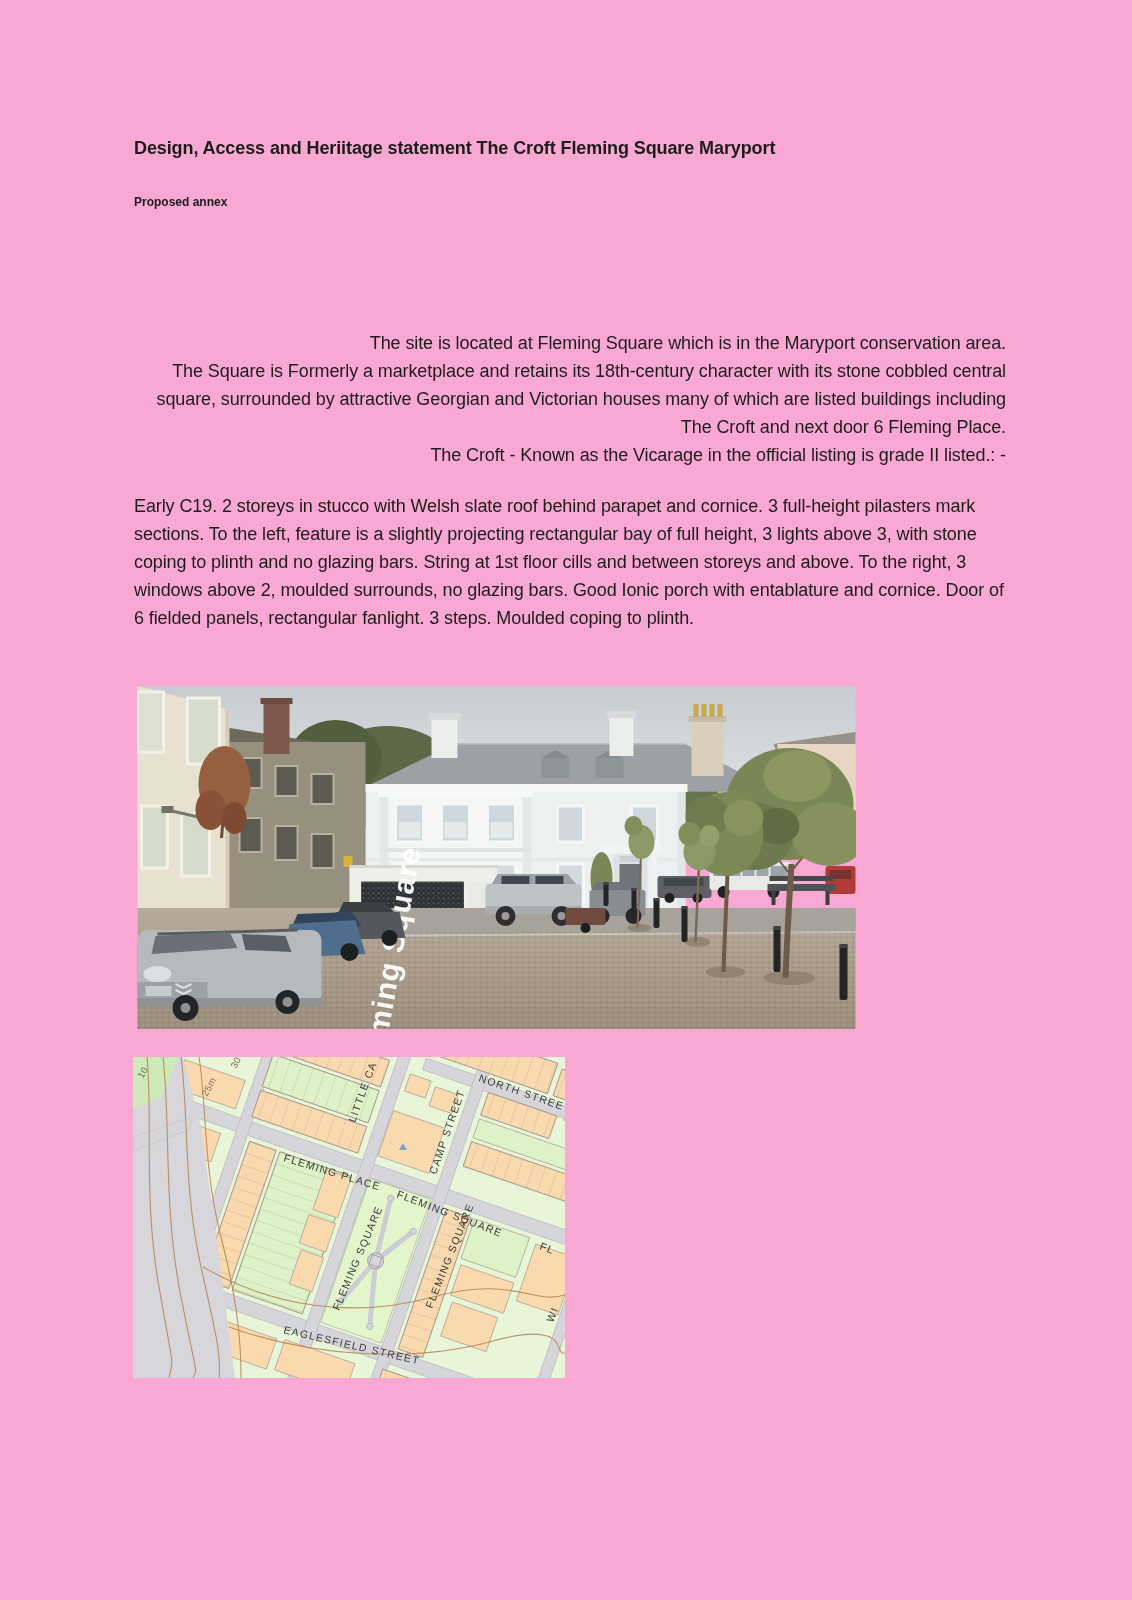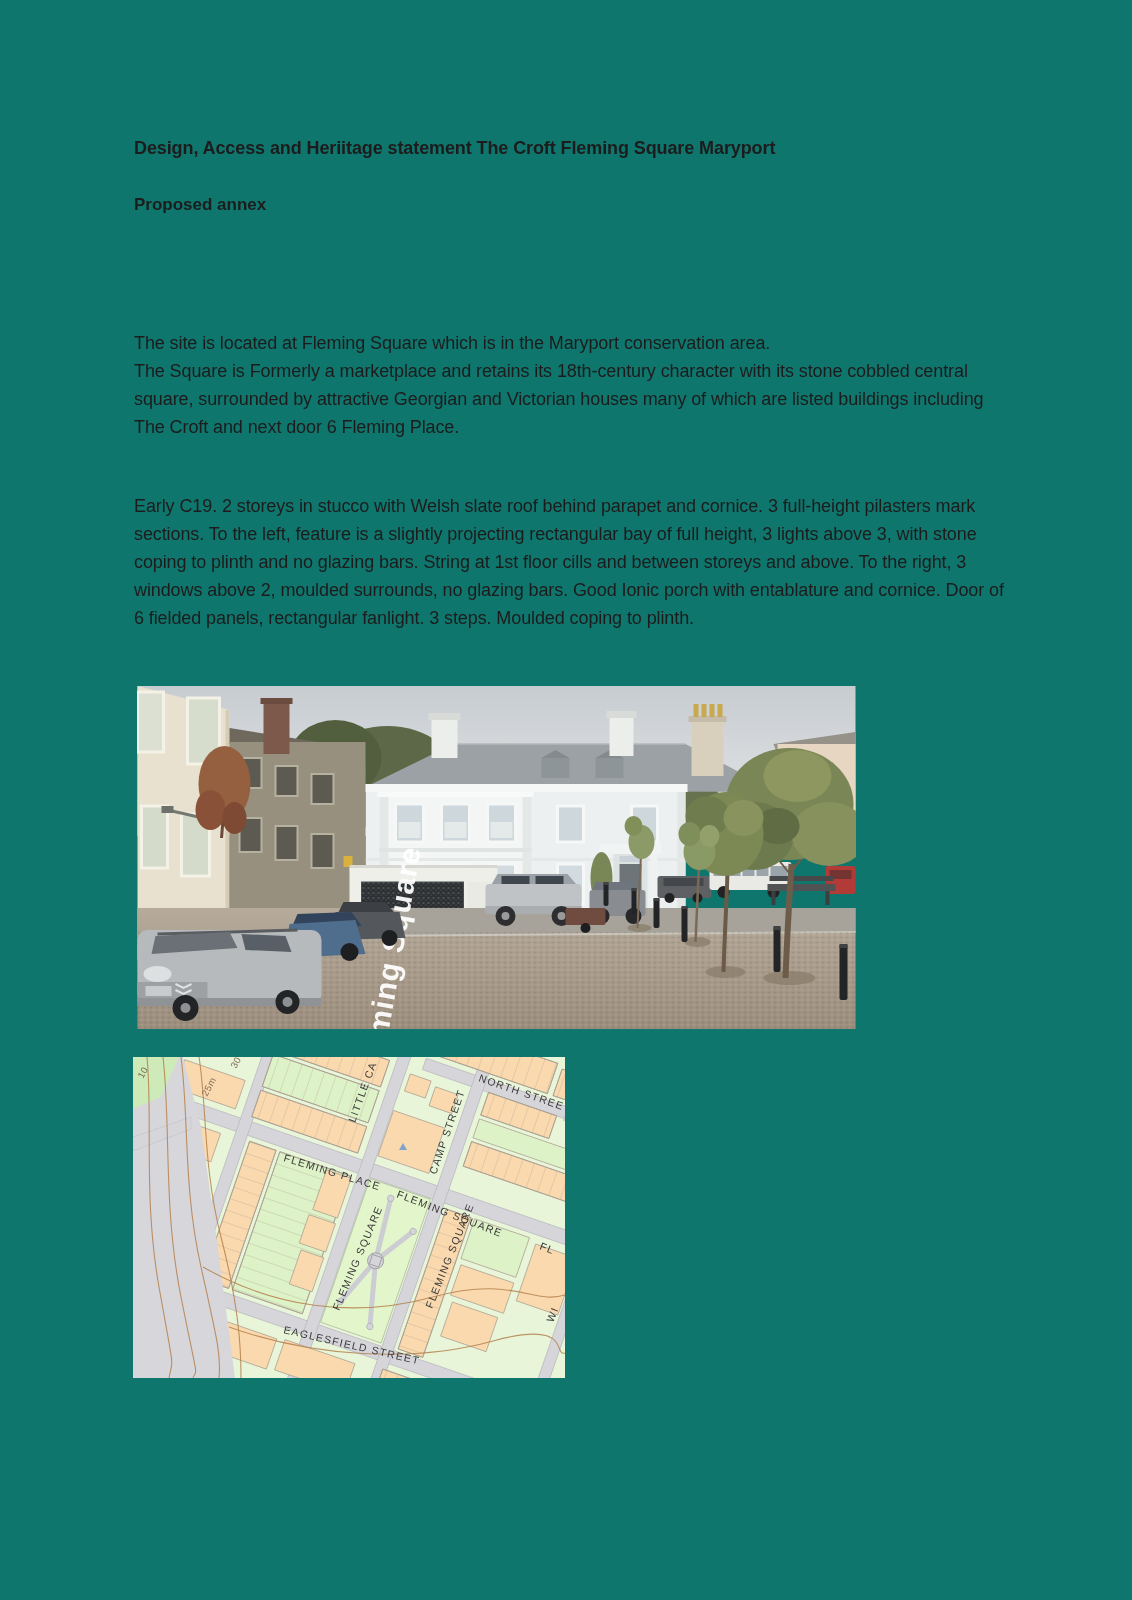--- a/index.html
+++ b/index.html
@@ -1,43 +1,44 @@
 <!DOCTYPE html>
 <html><head>
 <meta charset="utf-8">
 <style>
   html,body{margin:0;padding:0;background:#ffffff;}
   body{width:1132px;height:1600px;position:relative;font-family:"Liberation Sans",sans-serif;color:#1c1c1c;}
-  .page{position:absolute;inset:0;width:1132px;height:1600px;background:#0f766e;overflow:hidden;}
+  .page{position:absolute;inset:0;width:1132px;height:1600px;background:#f9a8d4;overflow:hidden;}
   .doc-title{position:absolute;left:134px;top:138px;width:880px;font-size:18px;font-weight:700;letter-spacing:-0.1px;margin:0;}
-  .doc-subtitle{position:absolute;left:134px;top:195px;width:880px;font-size:17px;font-weight:700;margin:0;}
+  .doc-subtitle{position:absolute;left:134px;top:195px;width:880px;font-size:12px;font-weight:700;margin:0;}
   .para{position:absolute;left:134px;width:872px;font-size:18px;line-height:28px;letter-spacing:-0.1px;margin:0;}
   .p1{top:245px;}
   .p2{top:329px;}
   .p3{top:492px;}
-  .p2 .seg{display:block;}
+  .p2 .seg{display:block;text-align:right;}
   .photo-fig{position:absolute;left:137px;top:686px;width:719px;height:343px;margin:0;}
   .map-fig{position:absolute;left:133px;top:1057px;width:432px;height:321px;margin:0;}
   figure svg{display:block;width:100%;height:100%;}
   .map-label{font-size:10.5px;letter-spacing:1.3px;fill:#3a3a3a;}
   .contour-label{font-size:9.5px;letter-spacing:0.5px;fill:#7d6a52;}
   .road-name{font-size:30px;font-weight:600;fill:rgba(255,255,255,0.93);letter-spacing:1px;}
 </style>
 </head>
 <body>
 
 <div class="page">
 
   <h1 class="doc-title">Design, Access and Heriitage statement The Croft Fleming Square Maryport</h1>
   <h2 class="doc-subtitle">Proposed annex</h2>
 
 
   <p class="para p2">
     <span class="seg">The site is located at Fleming Square which is in the Maryport conservation area.</span>
     <span class="seg">The Square is Formerly a marketplace and retains its 18th-century character with its stone cobbled central square, surrounded by attractive Georgian and Victorian houses many of which are listed buildings including The Croft and next door 6 Fleming Place.</span>
+    <span class="seg">The Croft - Known as the Vicarage in the official listing is grade II listed.: -</span>
   </p>
 
   <p class="para p3">Early C19. 2 storeys in stucco with Welsh slate roof behind parapet and cornice. 3 full-height pilasters mark sections. To the left, feature is a slightly projecting rectangular bay of full height, 3 lights above 3, with stone coping to plinth and no glazing bars. String at 1st floor cills and between storeys and above. To the right, 3 windows above 2, moulded surrounds, no glazing bars. Good Ionic porch with entablature and cornice. Door of 6 fielded panels, rectangular fanlight. 3 steps. Moulded coping to plinth.</p>
 
   <figure class="photo-fig">
   <svg viewBox="0 0 718 343" role="img" aria-label="Street-level view of Fleming Square, Maryport: The Croft, a white stucco two-storey house with slate roof, parked cars on a cobbled square, trees and black bollards">
     <defs>
       <linearGradient id="skyG" x1="0" y1="0" x2="0" y2="1">
         <stop offset="0" stop-color="#c7ccd1"></stop>
             <stop offset="1" stop-color="#e6e8e8"></stop>

